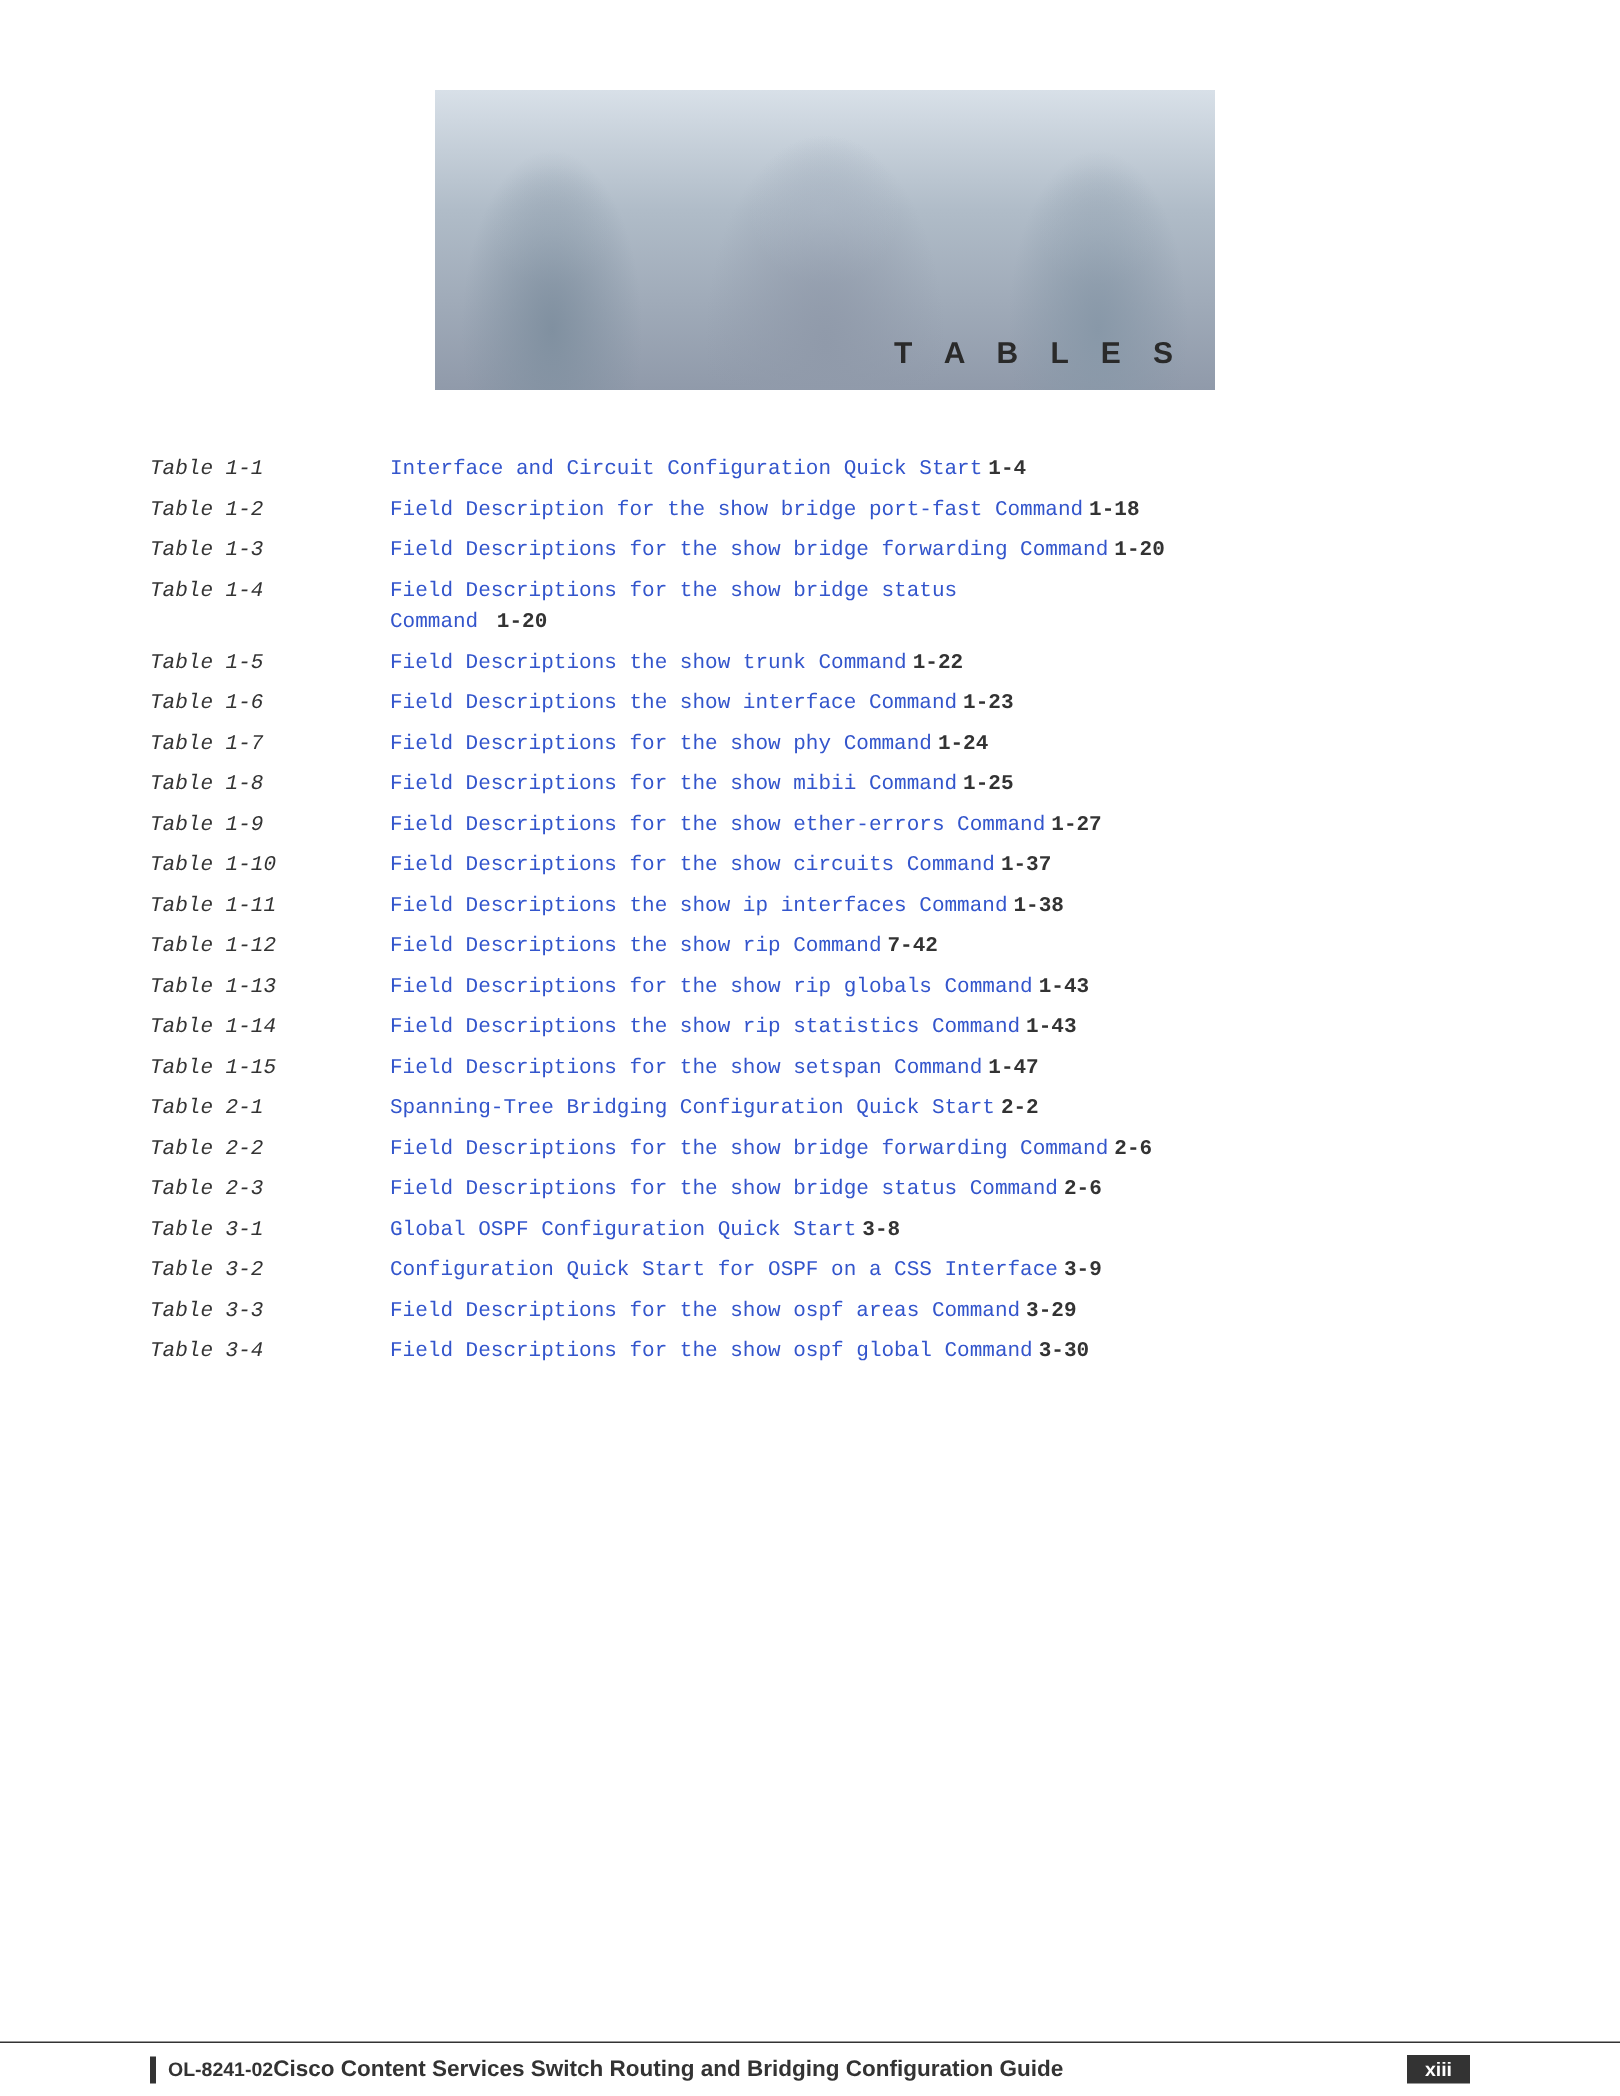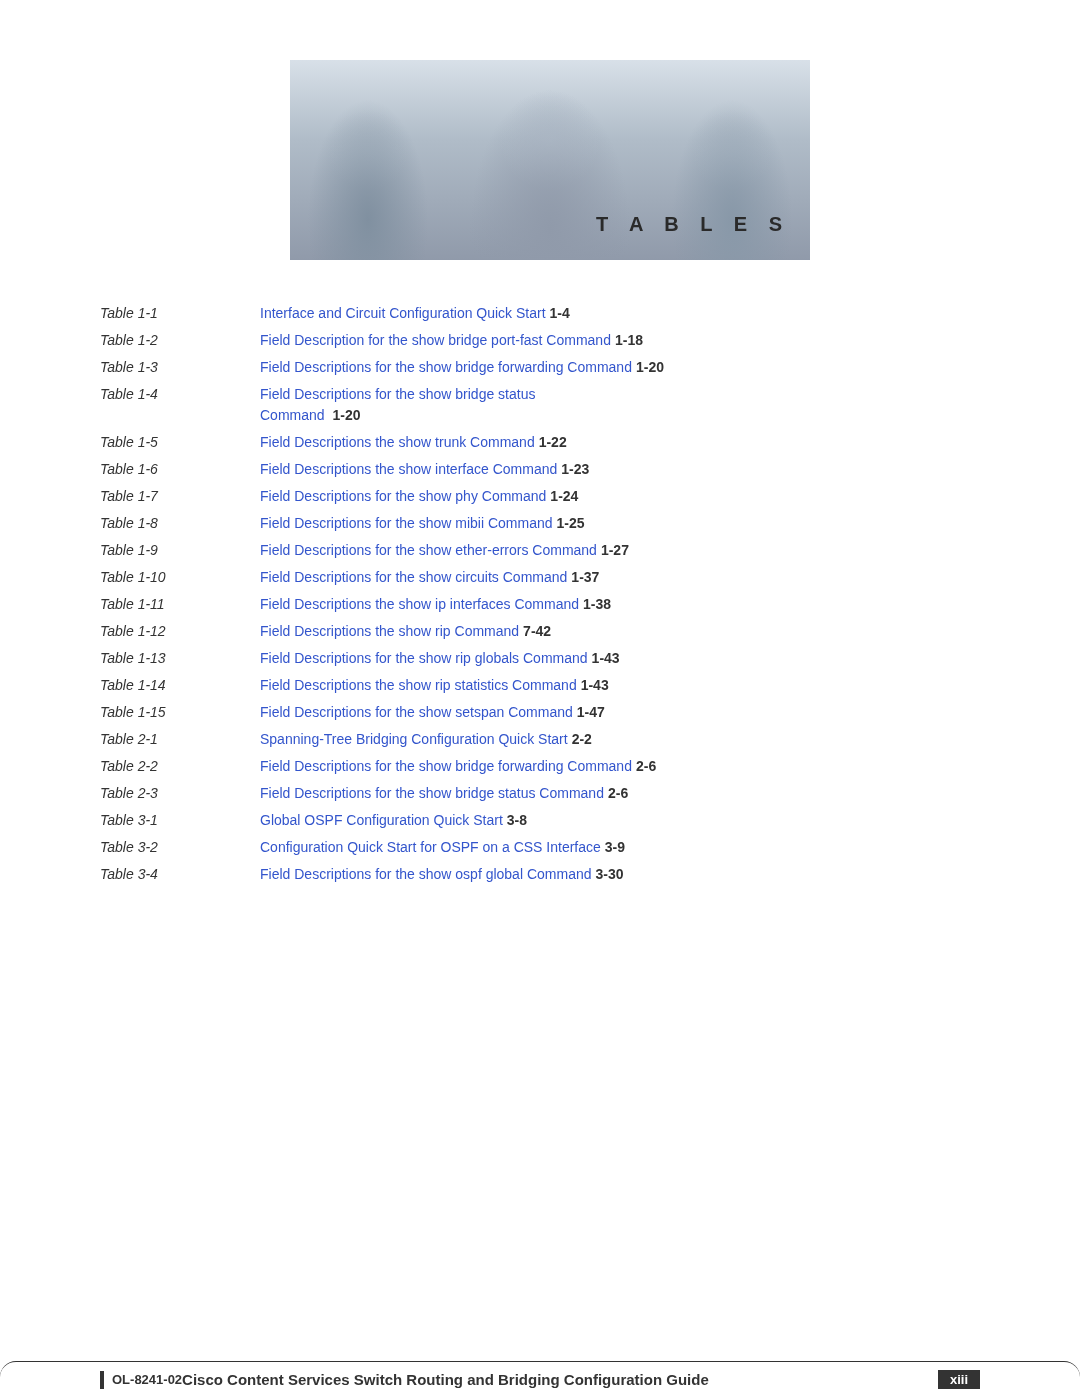--- a/index.html
+++ b/index.html
@@ -44,21 +44,21 @@
         radial-gradient(ellipse 80px 140px at 50% 85%, #909aaa 0%, transparent 100%),
         radial-gradient(ellipse 60px 120px at 85% 80%, #8898a8 0%, transparent 100%),
         radial-gradient(ellipse 40px 40px at 15% 45%, #b0bcc8 0%, transparent 100%),
         radial-gradient(ellipse 50px 50px at 50% 40%, #b8c4d0 0%, transparent 100%),
         radial-gradient(ellipse 40px 40px at 85% 45%, #b0bcc8 0%, transparent 100%),
         linear-gradient(180deg, #d8e0e8 0%, #b0bcc8 40%, #909aaa 100%);
     }
 
     .tables-label {
       position: absolute;
-      bottom: 24px;
+      bottom: 12px;
       right: 20px;
       font-size: 20px;
       font-weight: bold;
       letter-spacing: 8px;
       color: #2a2a2a;
       font-family: Arial, sans-serif;
     }
 
     
     .content-area {
@@ -66,20 +66,21 @@
       flex: 1;
     }
 
     .toc-table {
       width: 100%;
       border-collapse: collapse;
     }
 
     .toc-table tr {
       margin-bottom: 4px;
+      font-family: Liberation Mono, monospace;
     }
 
     .toc-table td {
       padding: 3px 0;
       vertical-align: top;
       line-height: 1.5;
     }
 
     .toc-table .col-label {
       width: 160px;
@@ -107,21 +108,20 @@
     }
 
     
     .footer {
       border-top: 1px solid #333;
       padding: 8px 100px;
       display: flex;
       align-items: center;
       justify-content: space-between;
       margin-top: auto;
-      border-radius: 16px;
     }
 
     .footer-left {
       display: flex;
       align-items: center;
       gap: 8px;
     }
 
     .footer-bar {
       width: 4px;
@@ -339,20 +339,28 @@
 
         <tr>
           <td class="col-label"><em>Table 3-2</em></td>
           <td class="col-title">
             <a href="#">
               <span>Configuration Quick Start for OSPF on a CSS Interface</span><span class="page-num">3-9</span>
             </a>
           </td>
         </tr>
 
+        <tr>
+          <td class="col-label"><em>Table 3-3</em></td>
+          <td class="col-title">
+            <a href="#">
+              <span>Field Descriptions for the show ospf areas Command</span><span class="page-num">3-29</span>
+            </a>
+          </td>
+        </tr>
 
         <tr>
           <td class="col-label"><em>Table 3-4</em></td>
           <td class="col-title">
             <a href="#">
               <span>Field Descriptions for the show ospf global Command</span><span class="page-num">3-30</span>
             </a>
           </td>
         </tr>
       </tbody>

